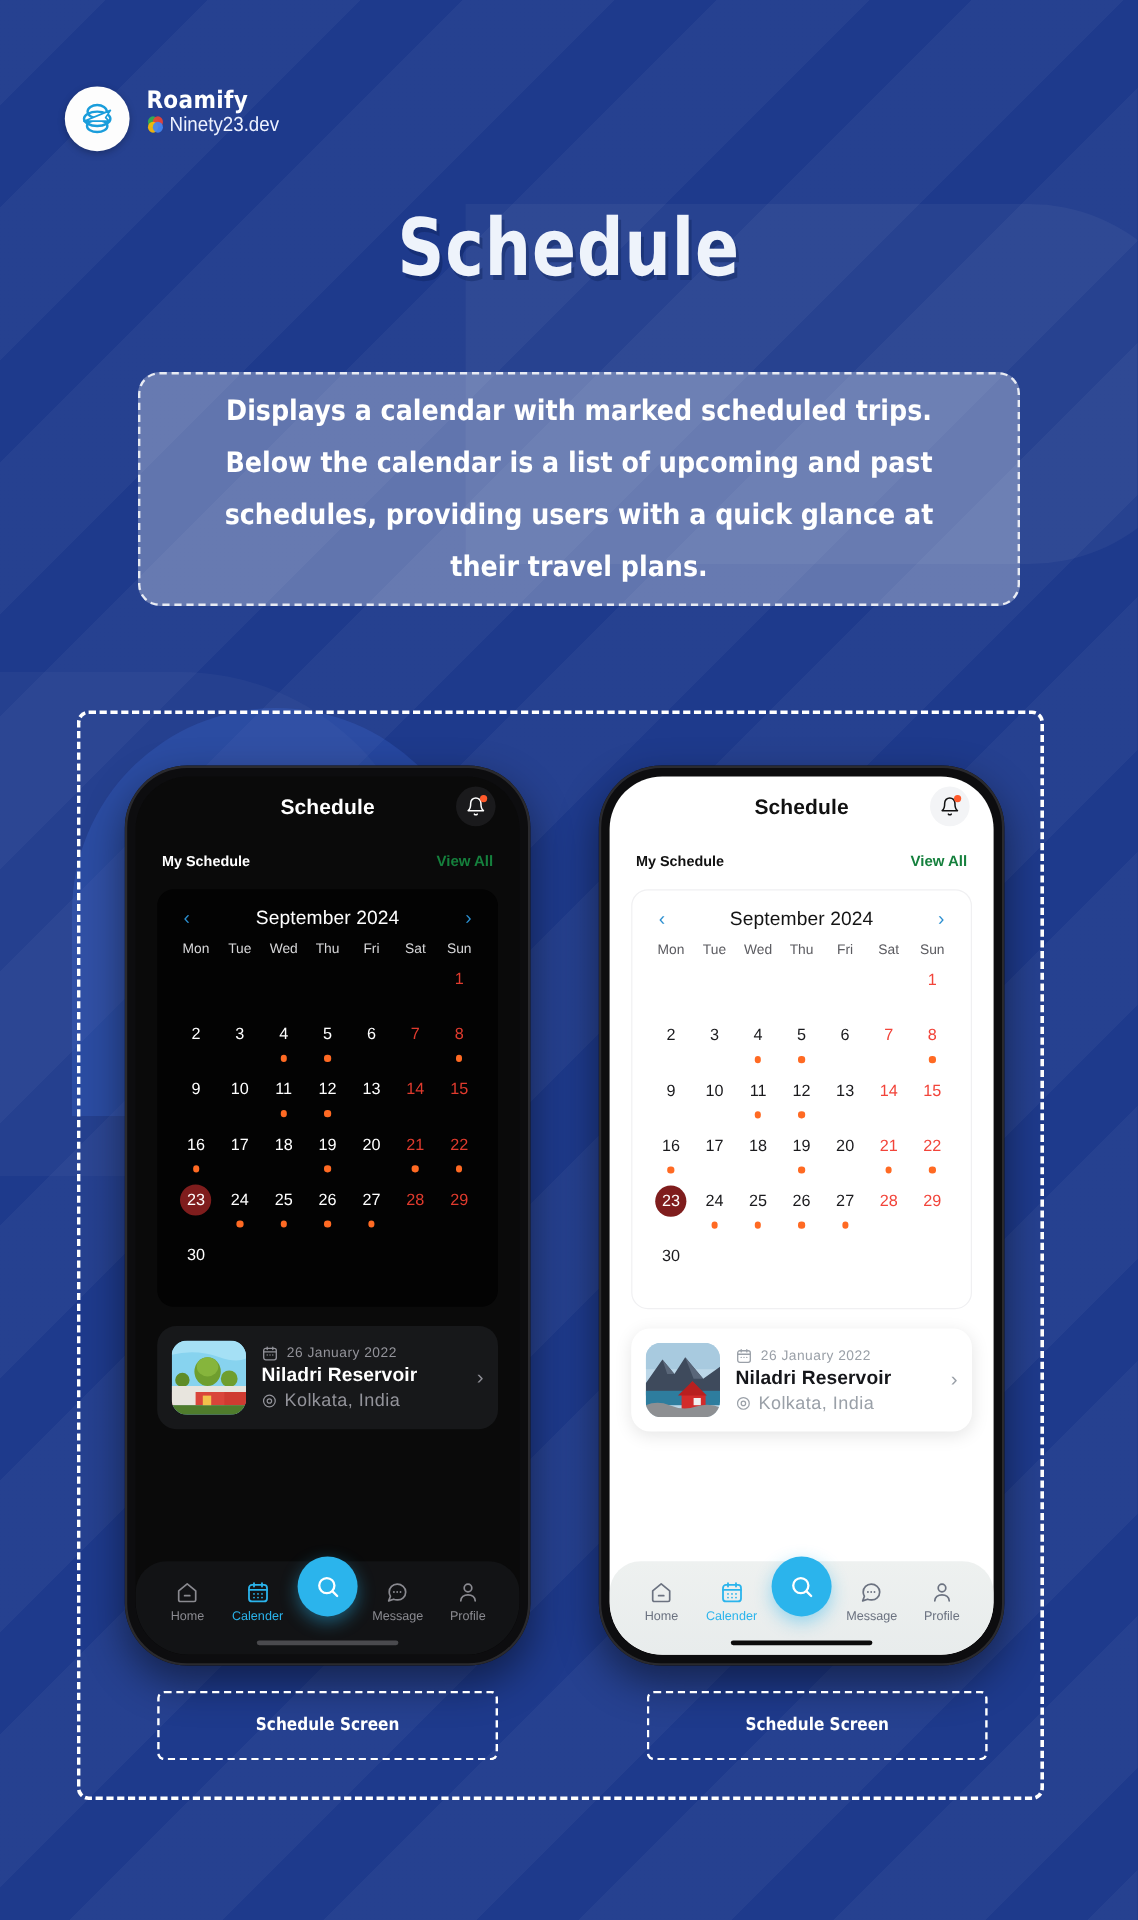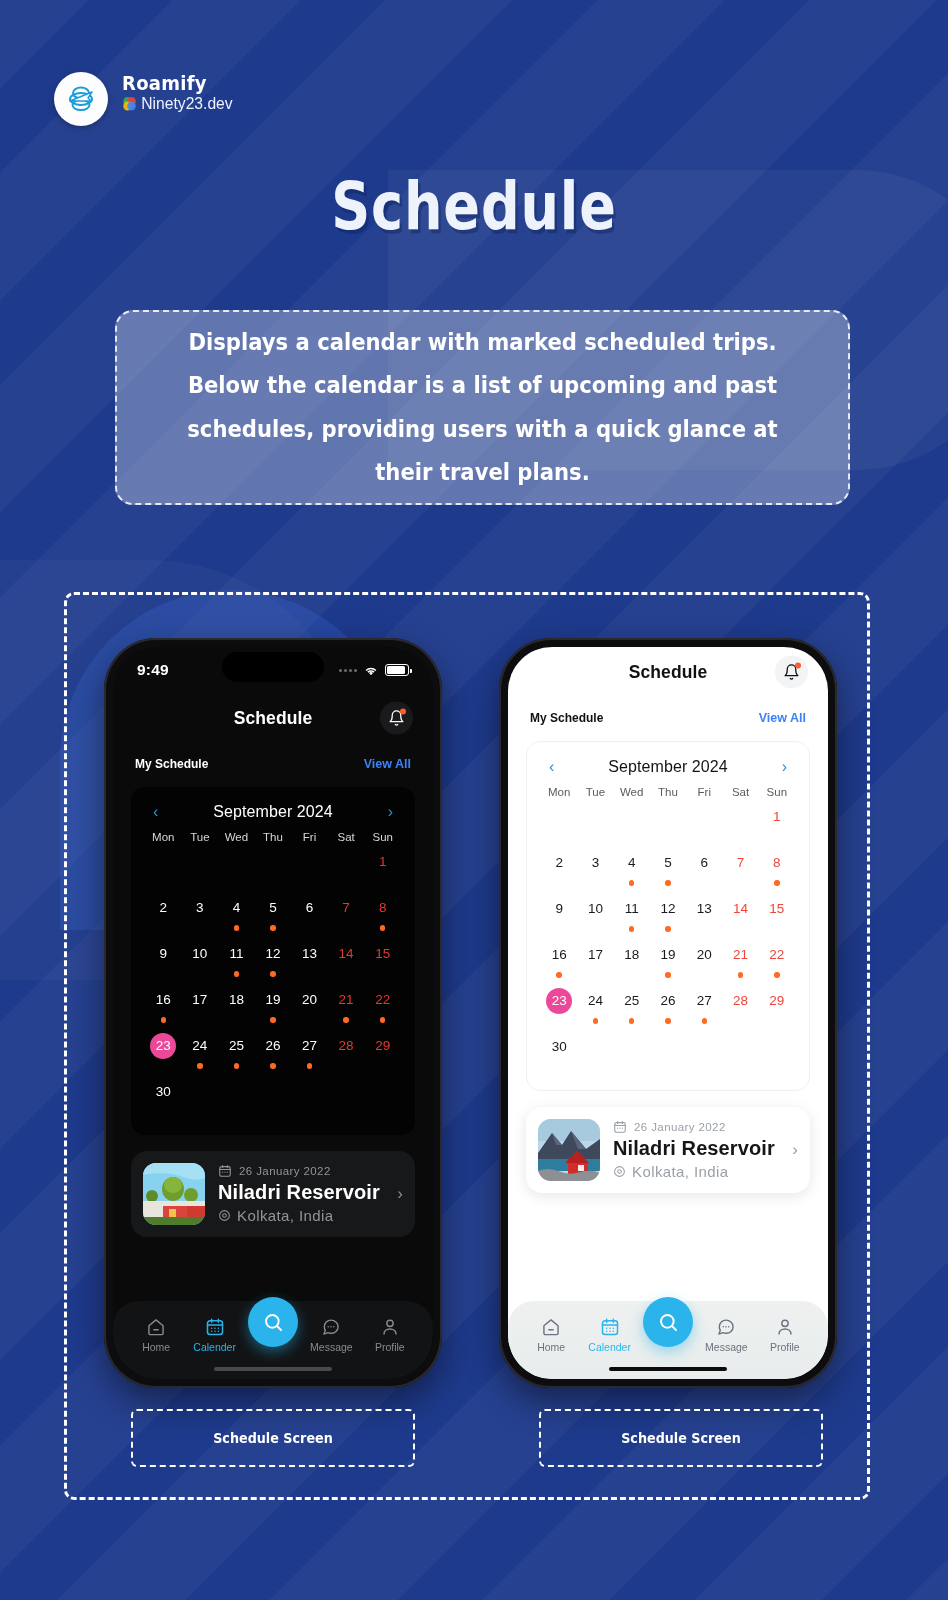--- a/index.html
+++ b/index.html
@@ -186,21 +186,21 @@
     position:absolute;right:7px;top:7px;width:6px;height:6px;border-radius:50%;background:#ff5a2b;
   }
 
   
   .sec-head{
     display:flex;align-items:flex-end;justify-content:space-between;
     padding:14px 22px 10px 22px;
   }
   .sec-title{font-size:12px;font-weight:bold;}
   .dk .sec-title{color:#fff;} .lt .sec-title{color:#111;}
-  .view-all{font-size:12.5px;font-weight:bold;color:#3b82f6;}
+  .view-all{font-size:12.5px;font-weight:bold;color:#15803d;}
 
   
   .cal{
     margin:6px 18px 0 18px;
     border-radius:14px;
     padding:14px 14px 18px 14px;
   }
   .dk .cal{background:#030303;}
   .lt .cal{background:#ffffff;border:1px solid #f0f0f2;}
   .cal-head{
@@ -226,21 +226,21 @@
     font-size:13.5px;
     position:relative;
   }
   .day .num{
     width:26px;height:26px;border-radius:50%;
     display:flex;align-items:center;justify-content:center;
     line-height:1;
   }
   .dk .day .num{color:#ffffff;} .lt .day .num{color:#1b1b1e;}
   .dk .day.we .num{color:#e03b2e;} .lt .day.we .num{color:#f2443a;}
-  .day.sel .num{background:#ec4899;color:#fff !important;}
+  .day.sel .num{background:#7f1d1d;color:#fff !important;}
   .day .dot{
     width:5.5px;height:5.5px;border-radius:50%;
     background:#ff6a23;margin-top:4px;
   }
   .day.empty{visibility:hidden;}
 
   
   .trip{
     margin:16px 18px 0 18px;
     border-radius:16px;
@@ -253,21 +253,21 @@
   .thumb{
     width:62px;height:62px;border-radius:13px;flex:0 0 62px;
     overflow:hidden;position:relative;
   }
   .trip-info{flex:1;min-width:0;}
   .trip-date{
     display:flex;align-items:center;gap:7px;
     font-size:11.5px;letter-spacing:.4px;margin-bottom:3px;
   }
   .dk .trip-date{color:#93939a;} .lt .trip-date{color:#9aa0a8;}
-  .trip-name{font-size:20px;font-weight:bold;letter-spacing:.1px;margin-bottom:3px;}
+  .trip-name{font-size:16px;font-weight:bold;letter-spacing:.1px;margin-bottom:3px;}
   .dk .trip-name{color:#fff;} .lt .trip-name{color:#15161a;}
   .trip-loc{display:flex;align-items:center;gap:6px;font-size:15px;letter-spacing:.4px;}
   .dk .trip-loc{color:#93939a;} .lt .trip-loc{color:#9aa0a8;}
   .chev{font-size:17px;}
   .dk .chev{color:#8d8d94;} .lt .chev{color:#9aa0a8;}
 
   
   .tabbar{
     margin-top:auto;
     height:78px;flex:0 0 78px;
@@ -356,42 +356,20 @@
 <div class="desc-box">
   <div class="desc-text">Displays a calendar with marked scheduled trips. Below the calendar is a list of upcoming and past schedules, providing users with a quick glance at their travel plans.</div>
 </div>
 
 <div class="showcase"></div>
 
 <div id="phones">
   <div class="phone dark">
     <div class="screen dk">
 
-      <div class="statusbar">
-        <span class="sb-time">9:49</span>
-        <div class="notch"></div>
-        <div class="sb-right">
-          <span class="sig-dots">
-              <i></i>
-              <i></i>
-              <i></i>
-              <i></i>
-            </span>
-          <span>
-              <svg width="16" height="13" viewBox="0 0 24 20" fill="#fff">
-                <path d="M12 17.2l3-3.4a4.3 4.3 0 00-6 0l3 3.4z"></path>
-                <path d="M12 8.2a9.6 9.6 0 016.7 2.7l1.6-1.8A12.1 12.1 0 0012 5.7a12.1 12.1 0 00-8.3 3.4l1.6 1.8A9.6 9.6 0 0112 8.2z"></path>
-                <path d="M12 11.9c1.5 0 2.9.6 4 1.5l1.5-1.7A8.1 8.1 0 0012 9.6a8.1 8.1 0 00-5.5 2.1L8 13.4c1.1-.9 2.5-1.5 4-1.5z"></path>
-              </svg>
-            </span>
-          <span class="batt">
-              <i></i>
-            </span>
-        </div>
-      </div>
 
       <div class="app-header">
         <span class="app-title">Schedule</span>
         <span class="bell-btn">
           <svg width="17" height="17" viewBox="0 0 24 24" fill="none" stroke="#fff" stroke-width="1.8" stroke-linecap="round" stroke-linejoin="round">
               <path d="M18 8a6 6 0 10-12 0c0 7-3 9-3 9h18s-3-2-3-9"></path>
               <path d="M13.7 21a2 2 0 01-3.4 0"></path>
             </svg>
           <span class="bell-dot"></span>
         </span>

